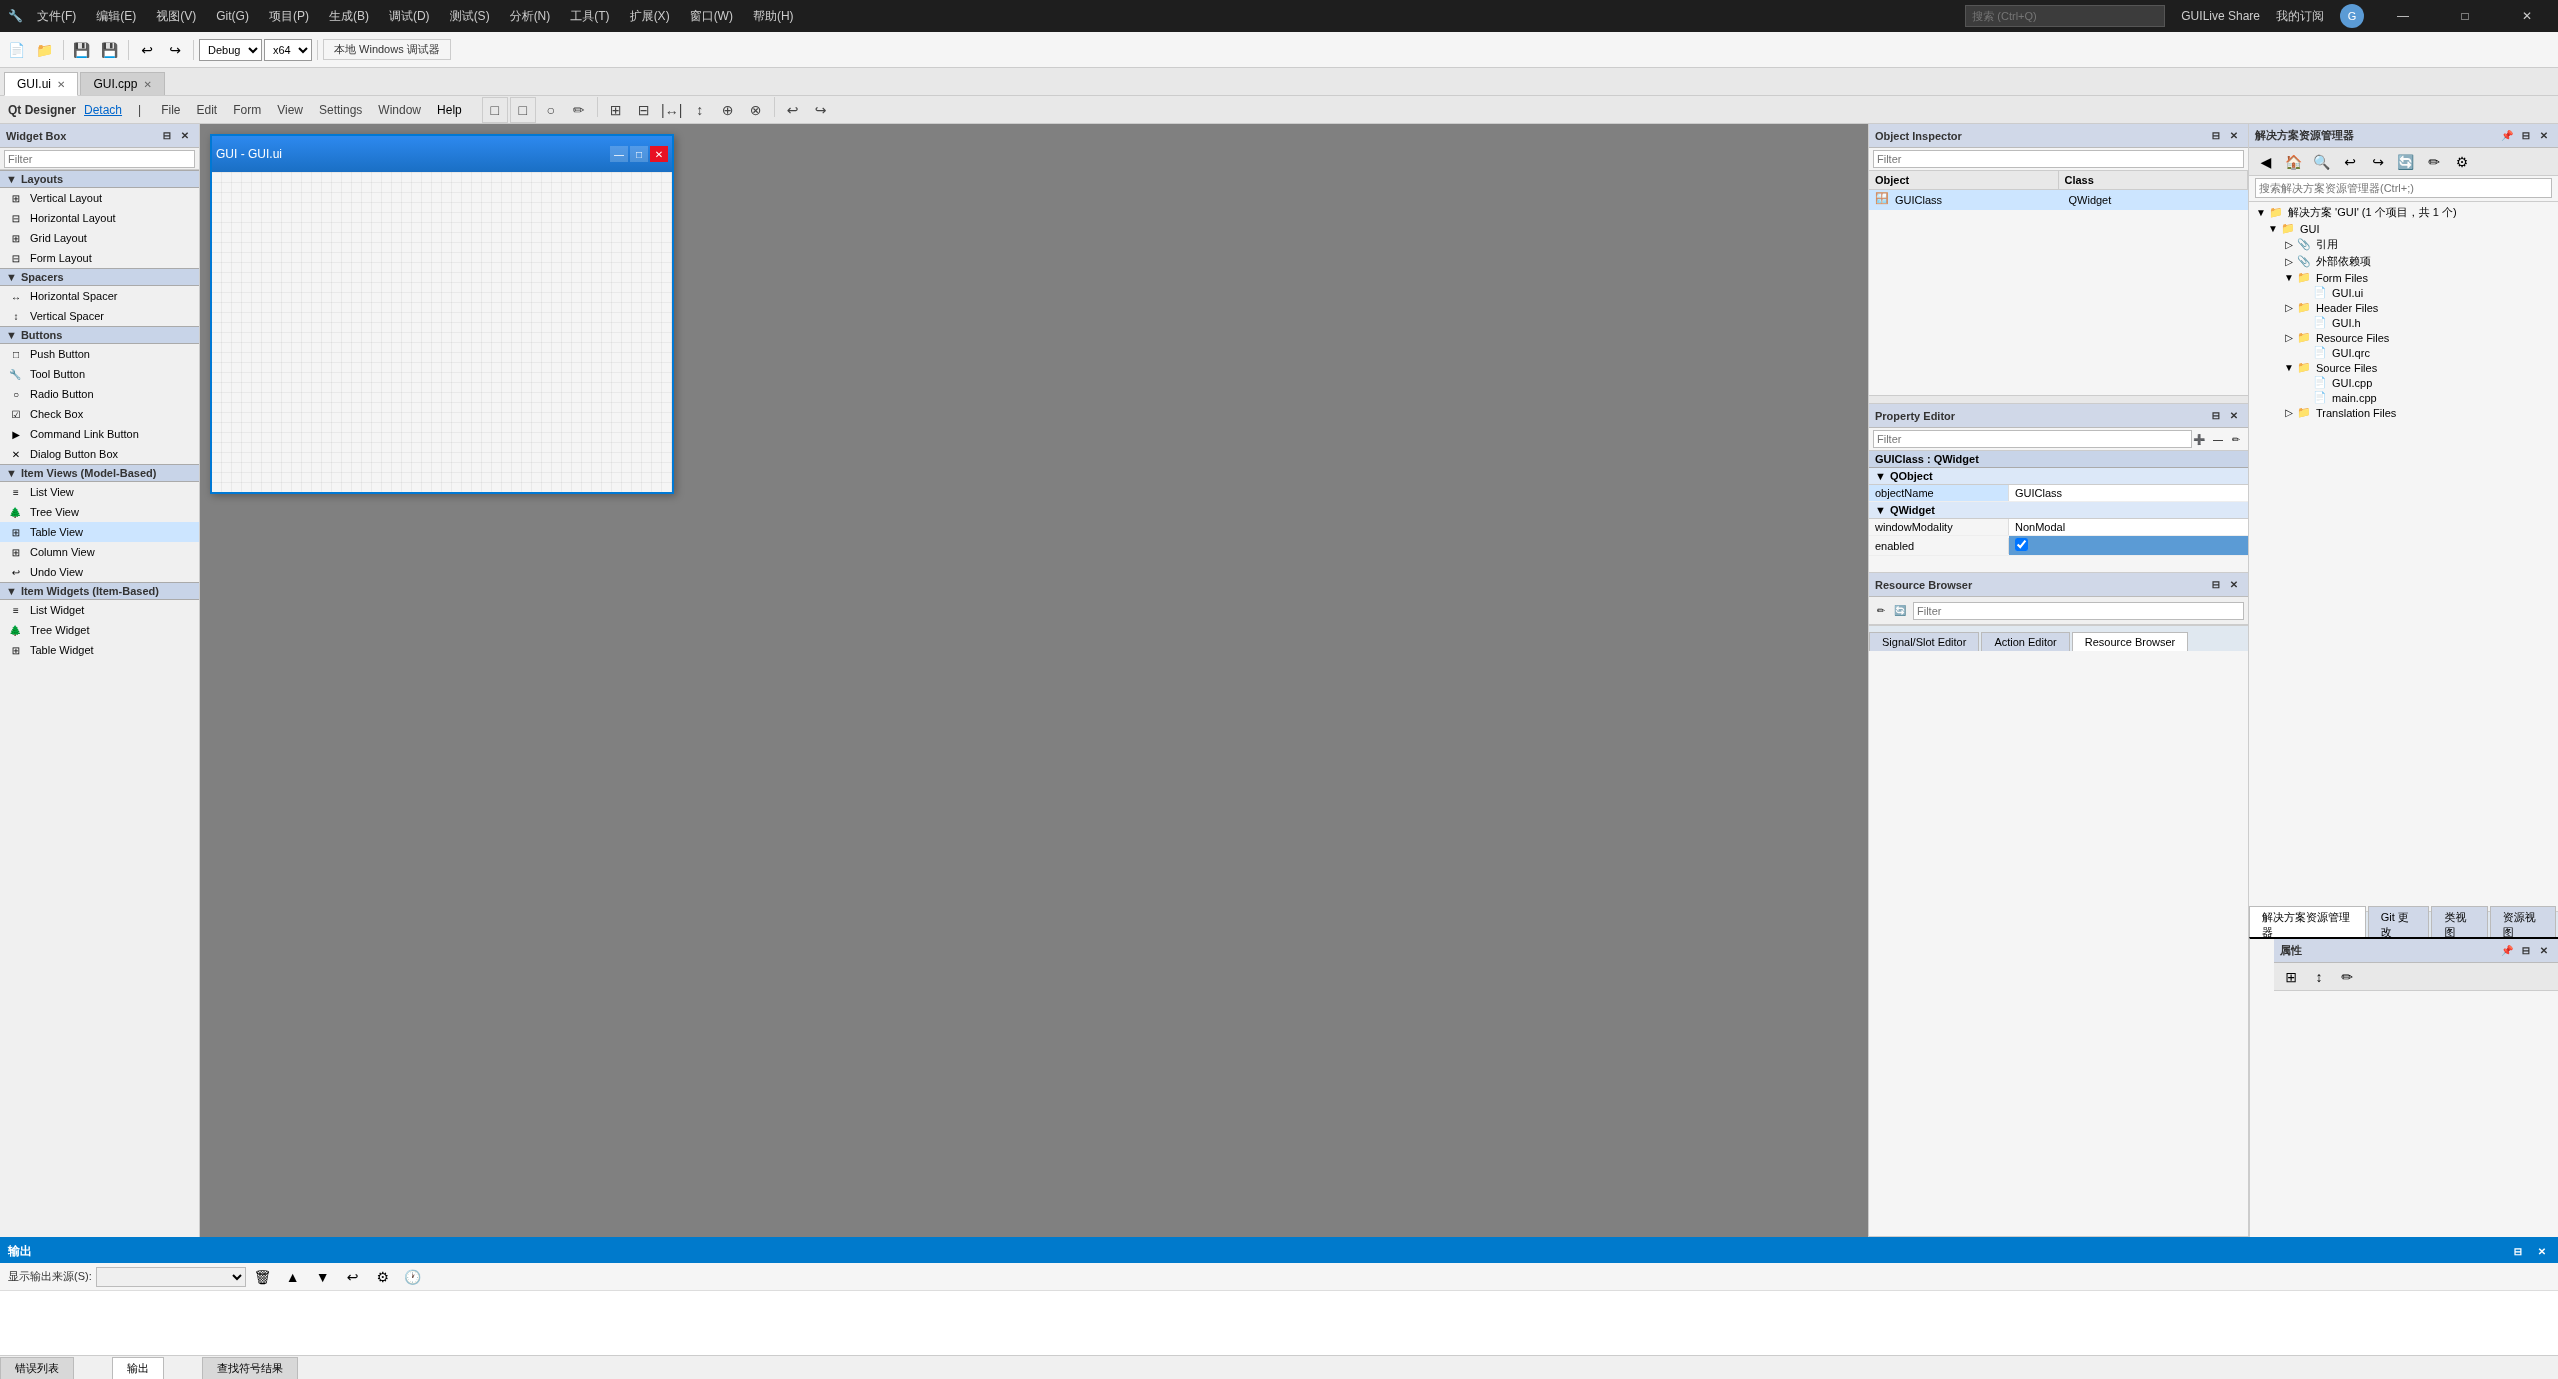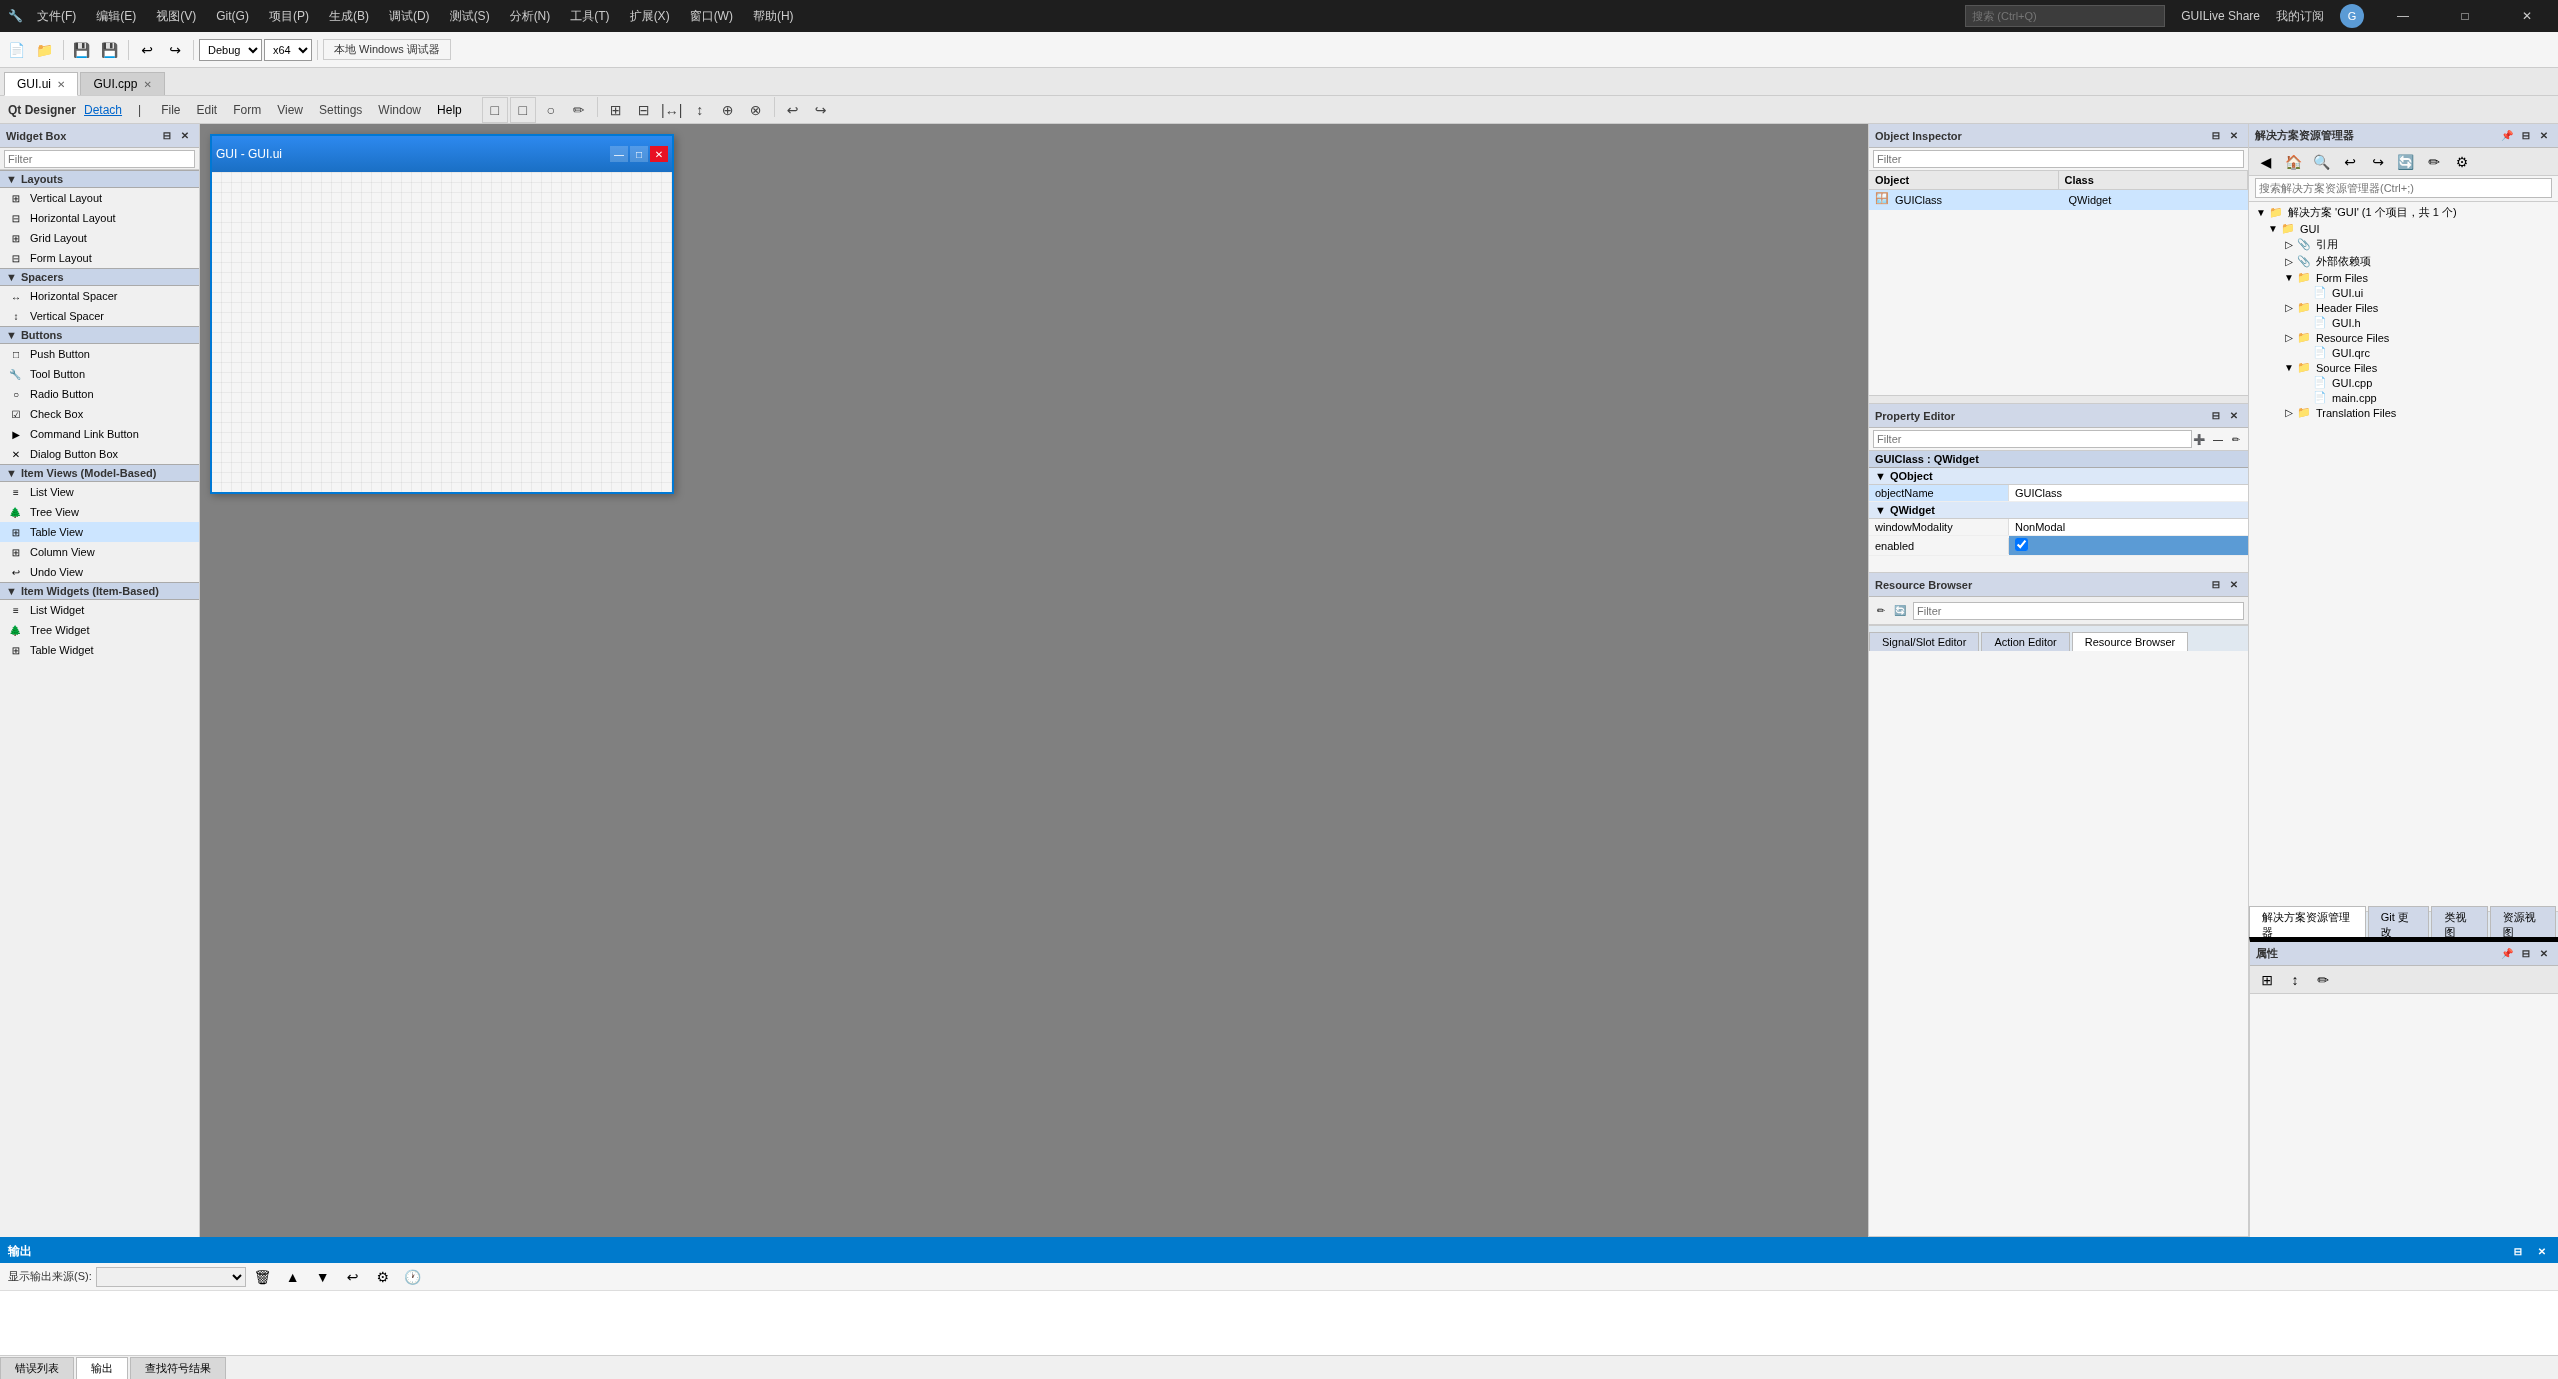--- a/index.html
+++ b/index.html
@@ -90,31 +90,31 @@
     .solution-tree { flex: 1; overflow-y: auto; padding: 2px 0; }
     .tree-item { display: flex; align-items: center; padding: 1px 0; font-size: 11px; cursor: pointer; }
     .tree-item .indent { display: inline-block; }
     .tree-item .expand { width: 16px; text-align: center; font-size: 10px; }
     .tree-item .item-icon { width: 16px; margin-right: 3px; font-size: 11px; }
     .solution-bottom-tabs { height: 26px; background: #e0e8f0; display: flex; align-items: center; border-top: 1px solid #ccc; }
     .sol-tab { padding: 3px 12px; background: #d0d8e8; border: 1px solid #bbb; cursor: pointer; font-size: 11px; margin-right: 2px; }
     .sol-tab.active { background: #fff; }
 
     
-    .props-panel { height: 300px; background: #f5f5f5; border-left: 1px solid #ccc; border-top: 5px solid #000000; }
+    .props-panel { height: 300px; background: #f5f5f5; border-left: 1px solid #ccc; border-top: 2px solid #000000; padding-left: 24px; }
     .props-panel-header { height: 24px; background: #d0d8e8; display: flex; align-items: center; justify-content: space-between; padding: 0 6px; font-size: 11px; font-weight: bold; color: #333; border-bottom: 1px solid #bbb; }
     .props-toolbar { height: 28px; display: flex; align-items: center; padding: 0 4px; gap: 2px; background: #e8e8e8; border-bottom: 1px solid #ccc; }
 
     
     .output-panel { height: 142px; background: #fff; border-top: 2px solid #007acc; display: flex; flex-direction: column; }
     .output-header { height: 24px; background: #007acc; display: flex; align-items: center; justify-content: space-between; padding: 0 8px; color: #fff; font-size: 12px; font-weight: bold; }
     .output-header-right { display: flex; gap: 8px; }
     .output-toolbar { height: 28px; display: flex; align-items: center; padding: 0 8px; gap: 4px; background: #f5f5f5; border-bottom: 1px solid #ddd; }
     .output-content { flex: 1; overflow-y: auto; padding: 4px 8px; font-size: 11px; background: #fff; }
-    .output-tabs { height: 24px; background: #f0f0f0; display: flex; align-items: flex-end; border-top: 1px solid #ccc; }
+    .output-tabs { height: 24px; background: #f0f0f0; display: flex; align-items: flex-end; border-top: 1px solid #ccc; gap: 36px; }
     .output-tab { padding: 3px 14px; background: #d8d8d8; border: 1px solid #bbb; border-bottom: none; cursor: pointer; font-size: 11px; margin-right: 2px; }
     .output-tab.active { background: #fff; }
 
     .status-bar { height: 22px; background: #007acc; display: flex; align-items: center; padding: 0 8px; color: #fff; font-size: 11px; justify-content: space-between; }
     .status-left { display: flex; gap: 16px; }
     .status-right { display: flex; gap: 16px; }
 
     
     ::-webkit-scrollbar { width: 8px; height: 8px; }
     ::-webkit-scrollbar-track { background: #f0f0f0; }

